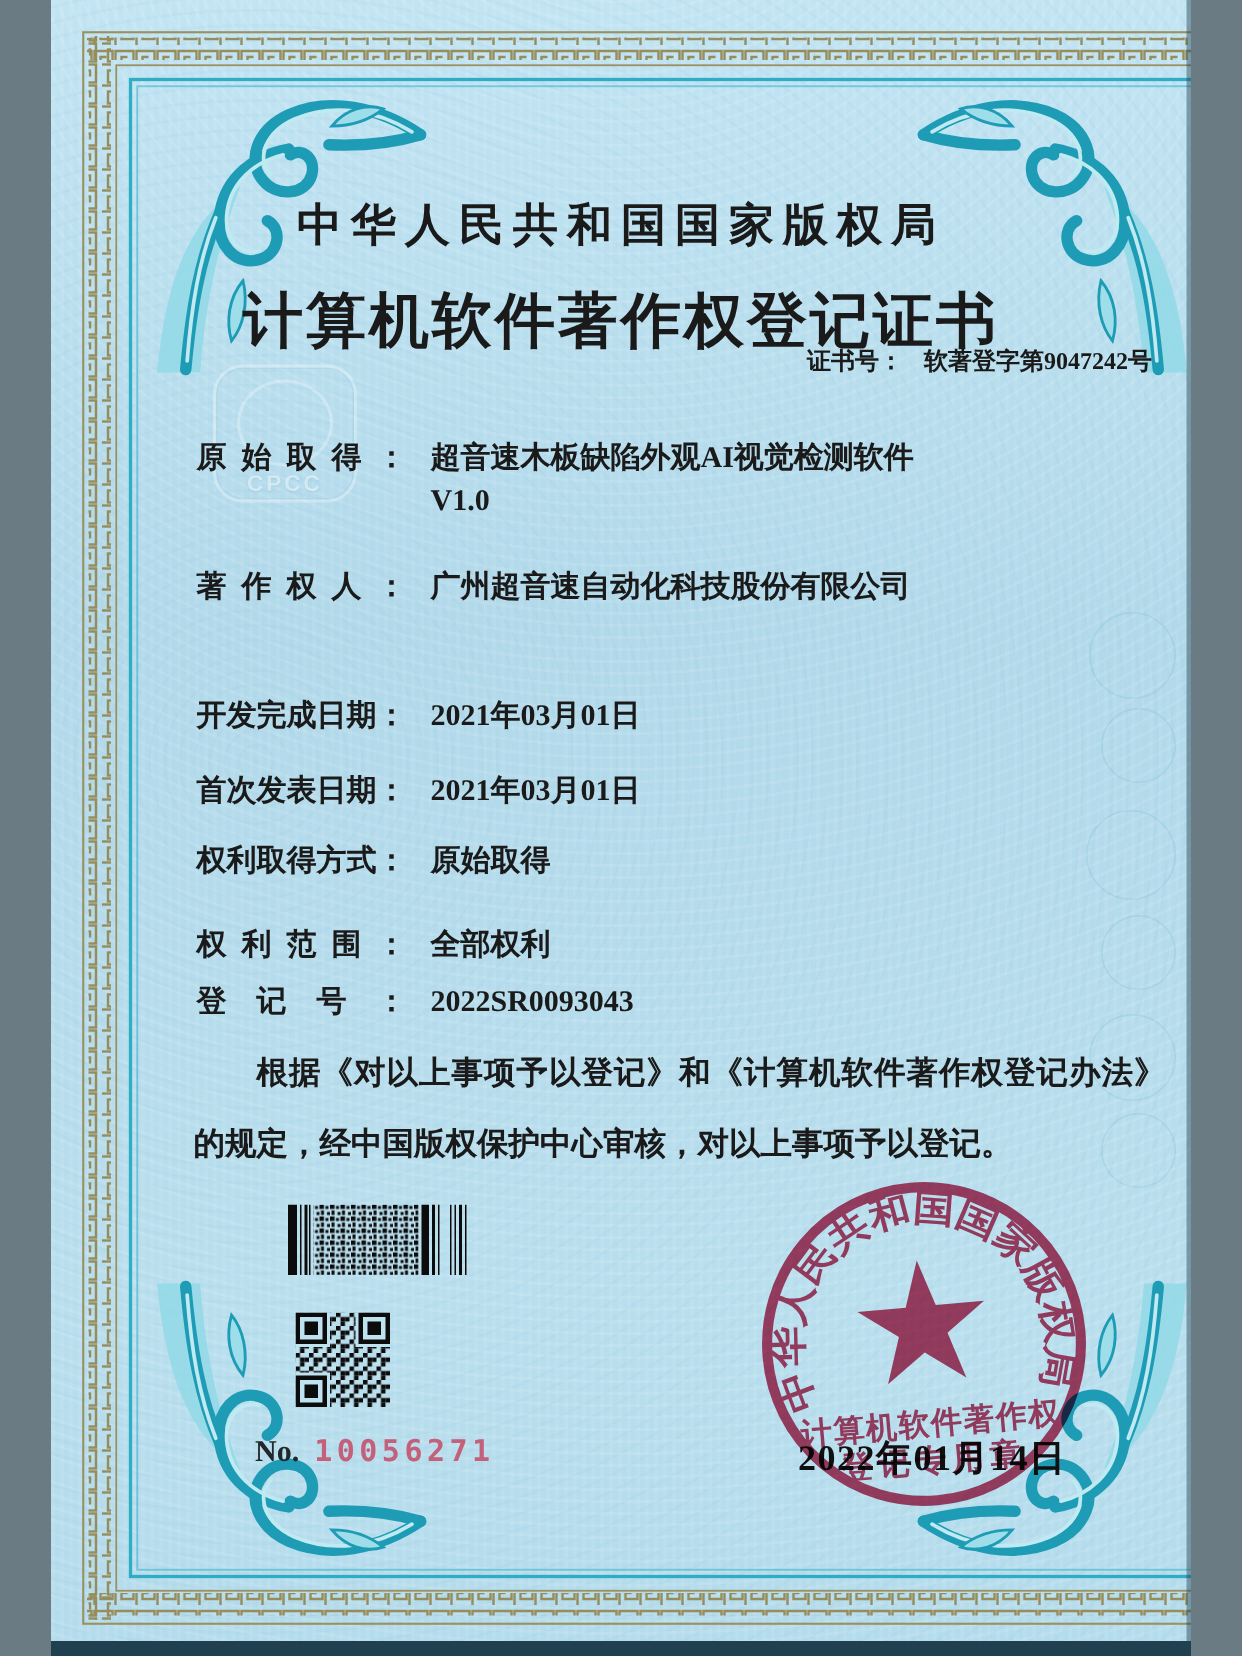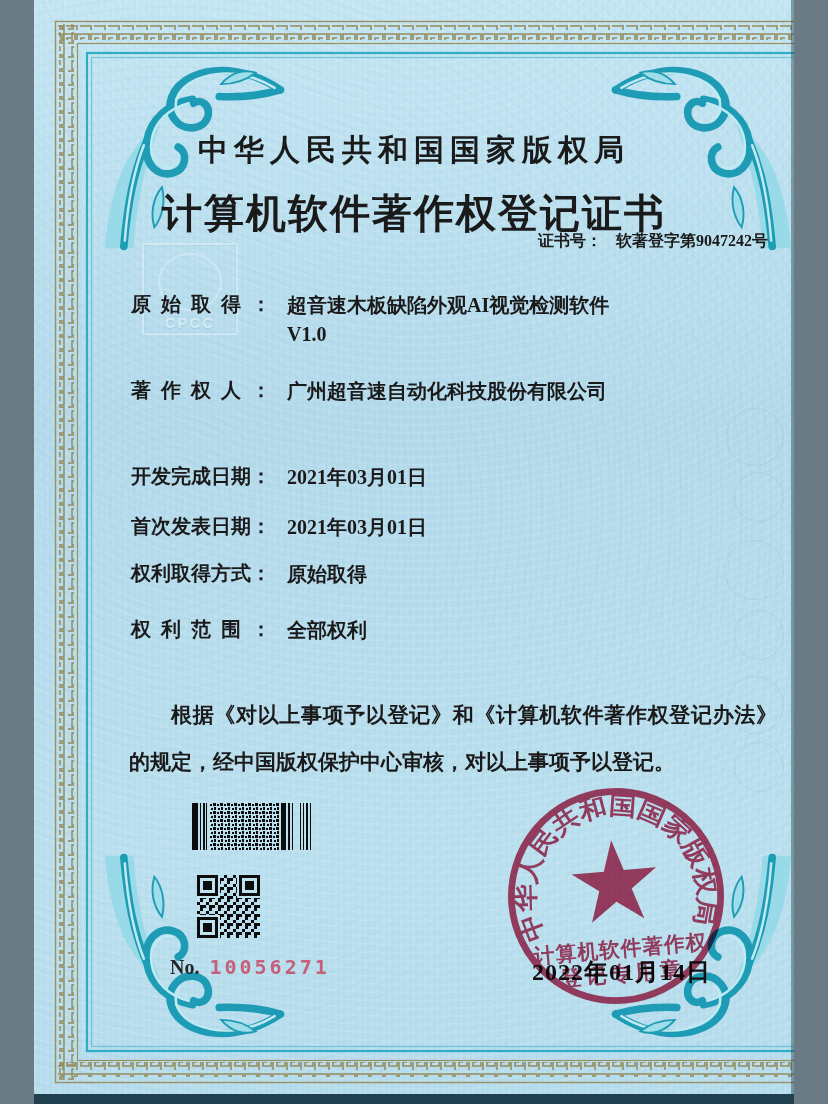--- a/index.html
+++ b/index.html
@@ -24,21 +24,21 @@
 
   .row{left:97px;font-size:20px;}
   .lbl{display:inline-block;width:140px;font-weight:700;text-align:justify;text-align-last:justify;vertical-align:top;}
   .val{position:absolute;left:156px;width:480px;font-weight:600;line-height:1.45;}
   .r0{top:291px;} .r1{top:377px;} .r2{top:463px;} .r3{top:513px;}
   .r4{top:560px;} .r5{top:616px;} .r6{top:654px;}
 
   .statement{top:692px;left:95px;width:648px;font-size:21px;font-weight:600;line-height:2.24;
     text-align:justify;text-indent:2em;}
 
-  .watermark{top:243px;left:108px;width:92px;height:88px;border-radius:2px;
+  .watermark{top:243px;left:108px;width:92px;height:88px;border-radius:20px;
     border:2px solid rgba(255,255,255,.55);opacity:.55;
     box-shadow:inset 0 0 0 1px rgba(120,175,200,.25);}
   .watermark .wm-circle{position:absolute;left:14px;top:8px;width:60px;height:54px;border-radius:50%;
     border:2px solid rgba(255,255,255,.5);}
   .watermark .wm-text{position:absolute;left:0;bottom:2px;width:100%;text-align:center;
     font-family:"Liberation Sans",sans-serif;font-size:15px;font-weight:700;letter-spacing:2px;
     color:rgba(255,255,255,.8);text-shadow:0 1px 1px rgba(110,165,190,.6);}
 
   .guilloche-circle{position:absolute;border:1px solid rgba(38,150,176,.12);border-radius:50%;}
 
@@ -147,20 +147,24 @@
     <span class="val">2021年03月01日</span>
   </div>
   <div class="abs row r4">
     <span class="lbl">权利取得方式：</span>
     <span class="val">原始取得</span>
   </div>
   <div class="abs row r5">
     <span class="lbl">权利范围：</span>
     <span class="val">全部权利</span>
   </div>
+  <div class="abs row r6">
+    <span class="lbl">登记号：</span>
+    <span class="val">2022SR0093043</span>
+  </div>
 
   <div class="abs statement">根据《对以上事项予以登记》和《计算机软件著作权登记办法》的规定，经中国版权保护中心审核，对以上事项予以登记。</div>
 
   <svg class="abs barcode" width="122" height="47" viewBox="0 0 122 47">
     <defs>
       <pattern id="pdf" width="7" height="8" patternUnits="userSpaceOnUse">
         <rect x="0" y="0" width="3" height="3" fill="#0c0c0c"></rect>
         <rect x="4" y="1" width="2" height="2" fill="#0c0c0c"></rect>
         <rect x="1" y="4" width="2" height="3" fill="#0c0c0c"></rect>
         <rect x="5" y="5" width="2" height="2" fill="#0c0c0c"></rect>

